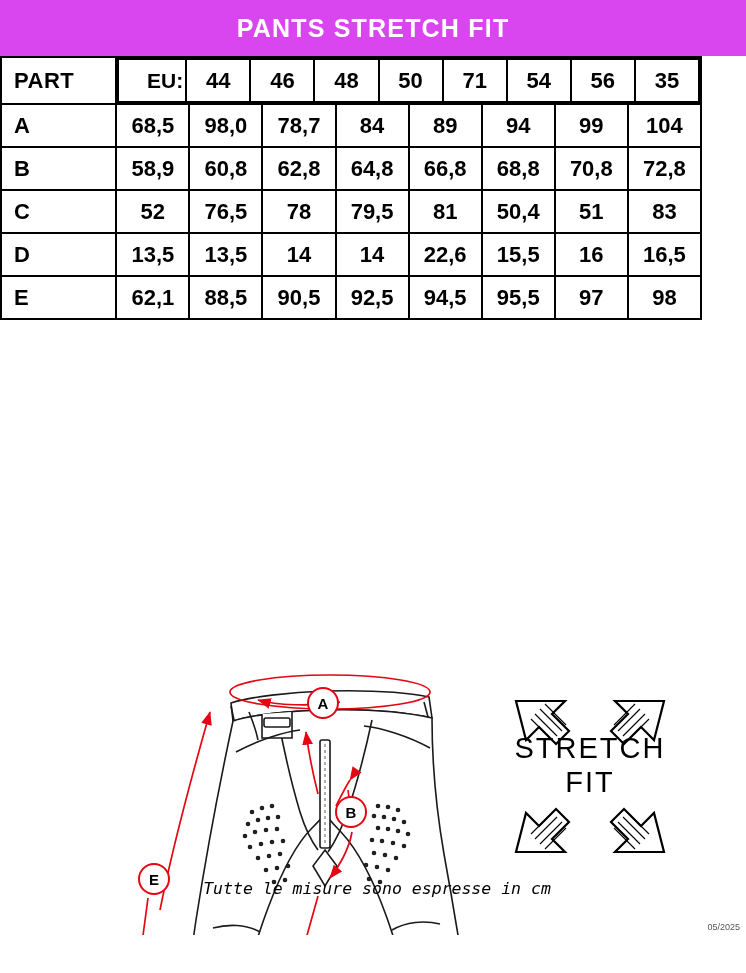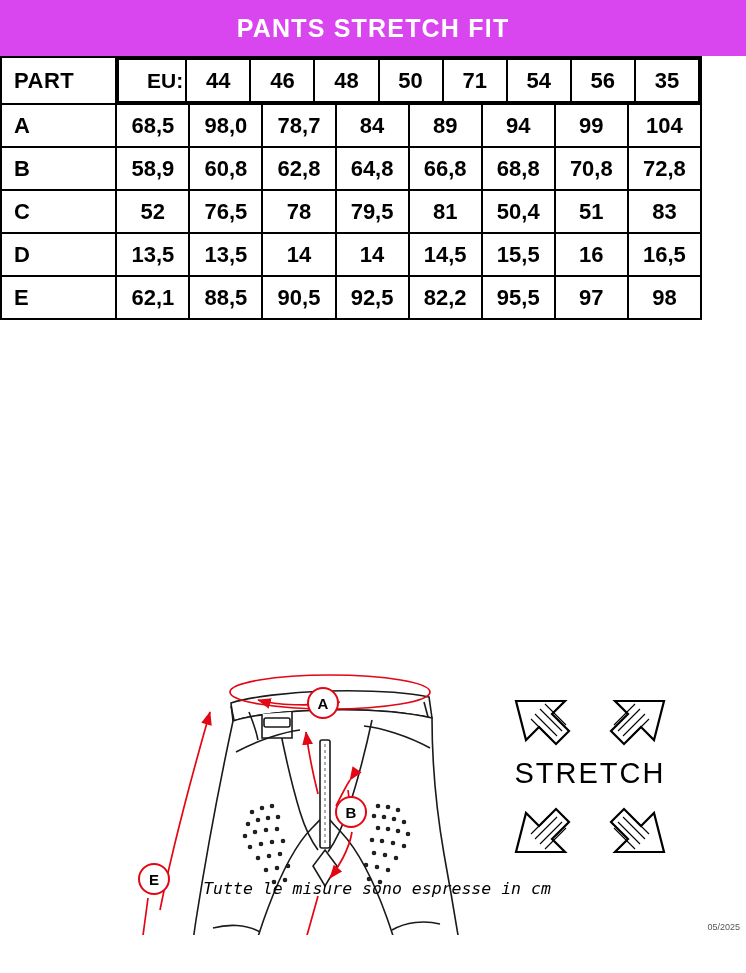--- a/index.html
+++ b/index.html
@@ -187,32 +187,32 @@
       <td>50,4</td>
       <td>51</td>
       <td>83</td>
     </tr>
     <tr>
       <td class="part-cell">D</td>
       <td>13,5</td>
       <td>13,5</td>
       <td>14</td>
       <td>14</td>
-      <td>14,5</td>
+      <td>22,6</td>
       <td>15,5</td>
       <td>16</td>
       <td>16,5</td>
     </tr>
     <tr>
       <td class="part-cell">E</td>
       <td>62,1</td>
       <td>88,5</td>
       <td>90,5</td>
       <td>92,5</td>
-      <td>82,2</td>
+      <td>94,5</td>
       <td>95,5</td>
       <td>97</td>
       <td>98</td>
     </tr>
   </tbody>
 </table>
 
 <div class="illus">
   <svg width="746" height="615" viewBox="0 0 746 615" xmlns="http://www.w3.org/2000/svg">
     <defs>
@@ -393,22 +393,23 @@
       <path d="M664,532 L615,532 L628,519 L611,502 L624,489 L641,506 L654,493 Z" fill="#ffffff" stroke="#000" stroke-width="2.2"></path>
       <g stroke="#000" stroke-width="1.1">
         <line x1="640" y1="524" x2="618" y2="502"></line>
           <line x1="645" y1="519" x2="623" y2="497"></line>
         <line x1="649" y1="514" x2="628" y2="493"></line>
           <line x1="635" y1="529" x2="614" y2="508"></line>
       </g>
     </g>
   </svg>
 
-  <div style="position:absolute; left:505px; top:436px; width:170px; text-align:center; line-height:34px;">
+  <div style="position:absolute; left:505px; top:411px; width:170px; text-align:center; line-height:34px;">
     <div style="font-size:29px; letter-spacing:2px; font-family:'Liberation Sans', sans-serif;">STRETCH</div>
+    <div style="font-size:29px; letter-spacing:2px; font-family:'Liberation Sans', sans-serif;">FIT</div>
   </div>
 
   <div class="footer-note">
     <div>Tutte le misure sono espresse in cm</div>
   </div>
 
   <div class="date-stamp">05/2025</div>
 </div>
 
 </body></html>

